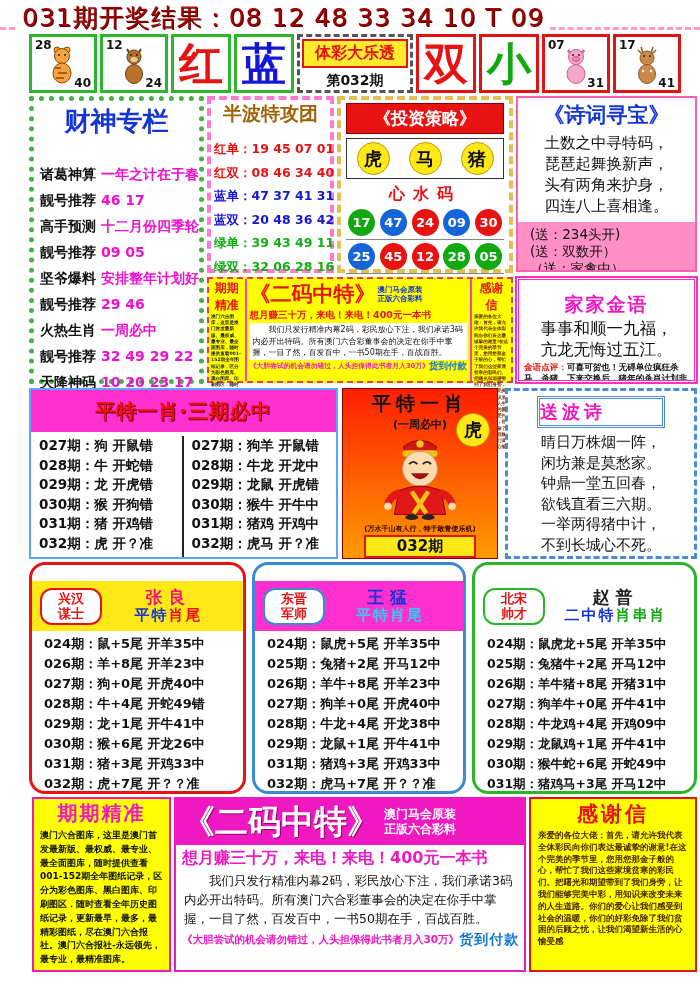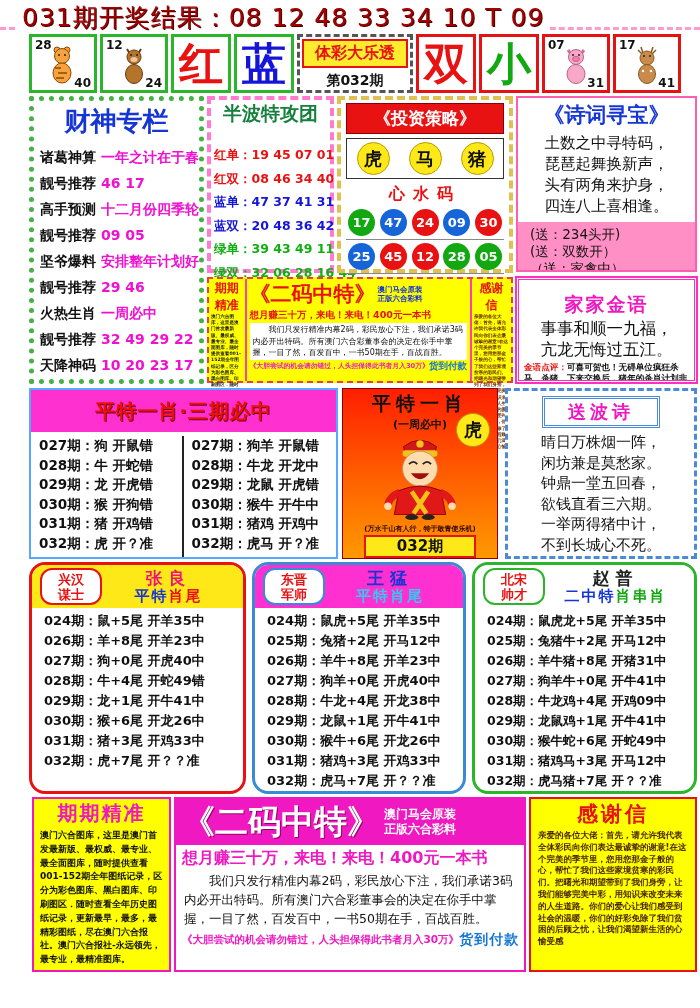--- a/index.html
+++ b/index.html
@@ -18,27 +18,27 @@
   .charcard{width:60px;display:flex;align-items:center;justify-content:center;}
   .bigchar{font-size:44px;font-weight:bold;line-height:1;}
   .tl{position:absolute;top:1px;left:3px;font-size:12px;font-weight:bold;color:#111;}
   .br{position:absolute;bottom:0px;right:3px;font-size:12px;font-weight:bold;color:#111;}
   .animal{position:absolute;left:50%;top:52%;transform:translate(-50%,-50%);}
   .masthead{width:116px;border:3px dashed #555;background:#fff;text-align:center;padding:2px;}
   .mh-top{background:#ffec2e;border:2px solid #e81212;color:#e81212;font-weight:bold;font-size:16px;padding:2px 0;}
   .mh-bottom{font-size:14px;color:#111;padding-top:4px;font-weight:bold;}
 
   .caishen{position:absolute;left:29px;top:96px;width:175px;height:288px;border:5px dotted #46b046;background:#fff;padding:2px 6px;}
-  .cs-title{text-align:center;font-size:26px;font-weight:bold;color:#1535d5;margin:1px 0 5px;}
+  .cs-title{text-align:center;font-size:26px;font-weight:bold;color:#1535d5;margin:1px 0 22px;}
   .cs-row{font-size:14px;font-weight:bold;line-height:26px;white-space:nowrap;}
   .cs-label{color:#111;margin-right:5px;}
   .cs-value{color:#f010d0;}
 
   .banbo{position:absolute;left:207px;top:96px;width:127px;height:177px;border:4px dashed #ff7ad0;background:#fff;padding:1px 3px;}
-  .bb-title{text-align:center;font-size:19px;font-weight:bold;color:#15803d;margin-bottom:16px;}
+  .bb-title{text-align:center;font-size:19px;font-weight:bold;color:#a16207;margin-bottom:10px;}
   .bb-row{font-size:12.5px;font-weight:bold;line-height:23.5px;white-space:nowrap;}
 
   .touzi{position:absolute;left:337px;top:96px;width:176px;height:177px;border:4px dashed #e0c050;background:#fff;padding:3px 5px;}
   .tz-banner{background:#e81212;border:1px solid #8a0000;color:#fff;text-align:center;font-size:17px;font-weight:bold;padding:3px 0;}
   .tz-circles{border:1px solid #333;margin-top:4px;display:flex;justify-content:space-around;padding:3px 0;}
   .tz-circle{width:33px;height:33px;border-radius:50%;background:#ffe818;border:1px solid #b89b00;
     display:flex;align-items:center;justify-content:center;font-size:18px;font-weight:bold;color:#111;}
   .tz-sub{color:#e81212;text-align:center;font-size:16px;font-weight:bold;letter-spacing:8px;margin:5px 0 4px;}
   .ball-row{display:flex;justify-content:space-between;padding:0 2px 3px;border-bottom:1px solid #888;margin-bottom:3px;}
   .ball{width:27px;height:27px;border-radius:50%;display:flex;align-items:center;justify-content:center;
@@ -84,26 +84,26 @@
   .mascot{position:absolute;left:342px;top:388px;width:156px;height:171px;background:linear-gradient(#ff1e00,#ff9a00);
     border:1px solid #8a0000;text-align:center;overflow:hidden;}
   .ms-title{font-size:19px;font-weight:bold;color:#111;letter-spacing:5px;margin-top:2px;}
   .ms-sub{font-size:11px;font-weight:bold;color:#111;}
   .ms-circle{position:absolute;right:7px;top:24px;width:34px;height:34px;border-radius:50%;background:#ffe818;
     border:1px solid #b89b00;display:flex;align-items:center;justify-content:center;font-size:18px;font-weight:bold;color:#111;}
   .ms-caption{font-size:7px;color:#300;font-weight:bold;white-space:nowrap;}
   .ms-issue{width:112px;margin:1px auto 0;background:#ffe818;border:2px solid #e81212;font-size:15px;font-weight:bold;color:#111;}
 
   .songbo{position:absolute;left:505px;top:388px;width:192px;height:171px;border:3px dashed #4a8ad8;background:#fff;overflow:hidden;}
-  .sb-titlebox{width:118px;margin:5px auto 4px;border:3px double #4a8ad8;text-align:center;
+  .sb-titlebox{width:128px;margin:5px auto 4px;border:3px double #4a8ad8;
     color:#f018c0;font-size:18px;font-weight:bold;letter-spacing:4px;padding:1px 0;}
   .sb-line{text-align:center;font-size:15px;color:#111;line-height:20.5px;white-space:nowrap;}
 
   .tipcol{position:absolute;top:562px;height:232px;border:3px solid;border-radius:16px;background:#fff;overflow:hidden;}
-  .tc-head{height:43px;display:flex;align-items:center;padding:8px;}
+  .tc-head{height:50px;display:flex;align-items:center;padding:8px;margin-top:16px;}
   .tc-badge{width:62px;height:37px;background:#fff;border:2px solid;border-radius:12px;
     display:flex;flex-direction:column;align-items:center;justify-content:center;}
   .tc-badge span{color:#e81212;font-size:13px;font-weight:bold;line-height:15px;white-space:nowrap;}
   .tc-titles{flex:1;text-align:center;}
   .tc-name{font-size:17px;font-weight:bold;letter-spacing:6px;line-height:19px;white-space:nowrap;}
   .tc-sub{font-size:15px;font-weight:bold;letter-spacing:2px;line-height:17px;white-space:nowrap;}
   .tc-rows{padding:3px 0 0 12px;}
   .tc-row{font-size:13px;font-weight:bold;color:#111;line-height:20px;white-space:nowrap;}
   #tipcol1{left:29px;width:217px;}
   #tipcol2{left:252px;width:214px;}
@@ -395,21 +395,20 @@
         </div>
       </div>
     </div>
     <div class="tc-rows">
       <div class="tc-row">024期：鼠虎+5尾 开羊35中</div>
       <div class="tc-row">025期：兔猪+2尾 开马12中</div>
       <div class="tc-row">026期：羊牛+8尾 开羊23中</div>
       <div class="tc-row">027期：狗羊+0尾 开虎40中</div>
       <div class="tc-row">028期：牛龙+4尾 开龙38中</div>
       <div class="tc-row">029期：龙鼠+1尾 开牛41中</div>
-      <div class="tc-row">030期：猴牛+6尾 开龙26中</div>
       <div class="tc-row">031期：猪鸡+3尾 开鸡33中</div>
       <div class="tc-row">032期：虎马+7尾 开？？准</div>
     </div>
   </div>
 
   <div class="tipcol" id="tipcol3" style="border-color: rgb(42, 181, 42);">
     <div class="tc-head" style="background-color: rgb(255, 255, 255);">
       <div class="tc-badge" style="border-color: rgb(42, 181, 42);">
         <span>北宋</span>
         <span>帅才</span>

